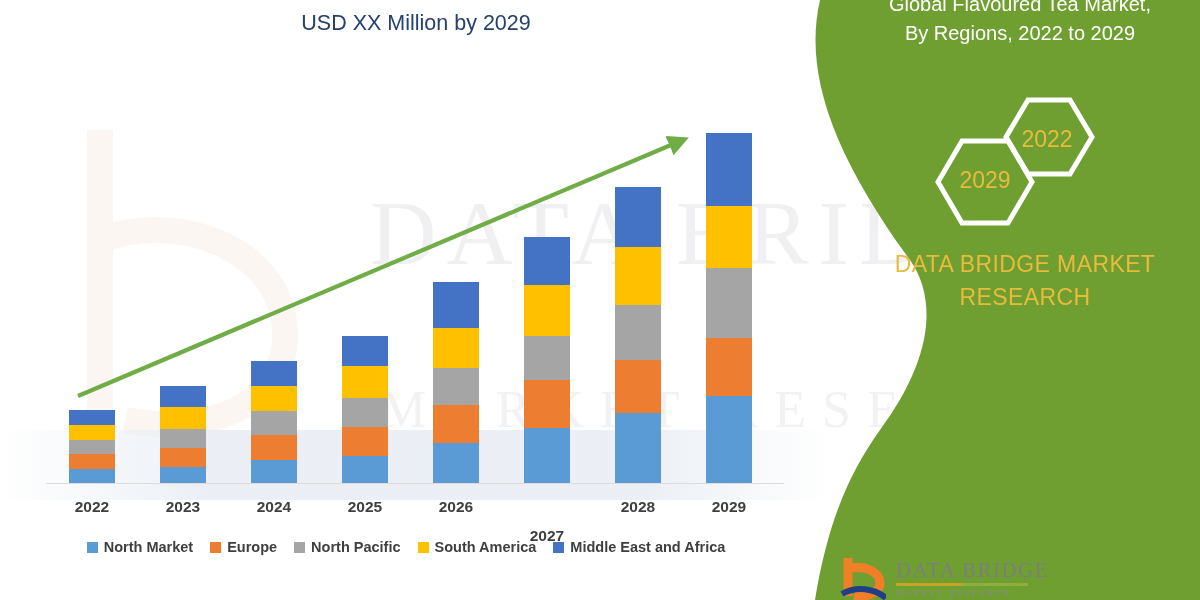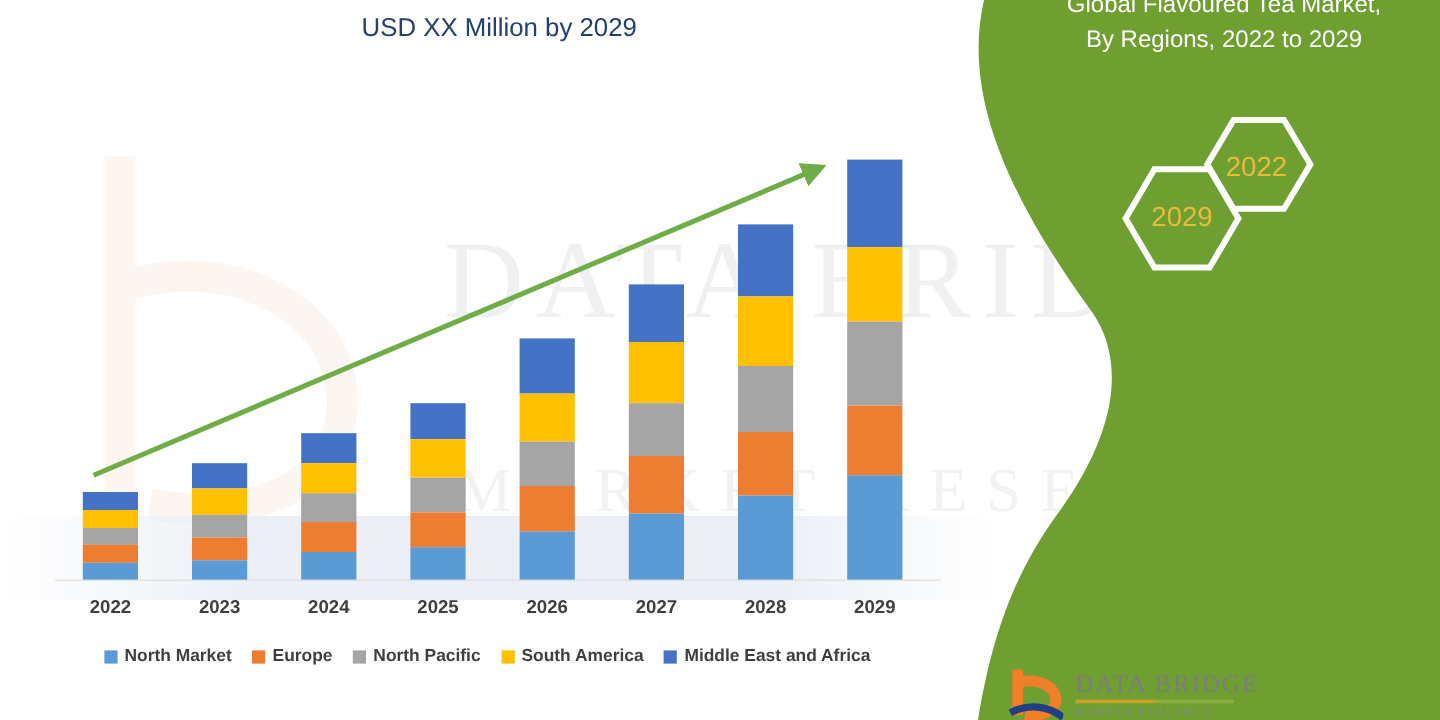--- a/index.html
+++ b/index.html
@@ -277,21 +277,21 @@
           <div class="seg" style="height: 58px; background: rgb(237, 125, 49);"></div>
           <div class="seg" style="height: 87px; background: rgb(91, 155, 213);"></div>
         </div>
       </div>
     <div id="xlabels">
         <div class="xlabel" style="left: 47px;">2022</div>
         <div class="xlabel" style="left: 138px;">2023</div>
         <div class="xlabel" style="left: 229px;">2024</div>
         <div class="xlabel" style="left: 320px;">2025</div>
         <div class="xlabel" style="left: 411px;">2026</div>
-        <div class="xlabel" style="left: 502px;">2027</div>
+        <div class="xlabel" style="left: 502px; margin-top: 29px;">2027</div>
         <div class="xlabel" style="left: 593px;">2028</div>
         <div class="xlabel" style="left: 684px;">2029</div>
       </div>
 
     <svg class="arrow" width="830" height="600">
       <defs>
         <marker id="ah" markerWidth="5" markerHeight="5" refX="2.2" refY="2.5" orient="auto" markerUnits="strokeWidth">
           <path d="M0,0 L5,2.5 L0,5 z" fill="#70ad47"></path>
         </marker>
       </defs>
@@ -333,20 +333,22 @@
   </div>
 
   <svg style="position:absolute;left:920px;top:95px;" width="200" height="145">
     <polygon points="108,5 150,5 172,42 150,79 108,79 86,42" fill="none" stroke="#ffffff" stroke-width="5"></polygon>
     <polygon points="42,46 88,46 112,87 88,128 42,128 18,87" fill="none" stroke="#ffffff" stroke-width="5"></polygon>
   </svg>
   <div class="hex-label hex-2022">2022</div>
   <div class="hex-label hex-2029">2029</div>
 
   <div class="panel-brand">
+    <div>DATA BRIDGE MARKET</div>
+    <div>RESEARCH</div>
   </div>
 
   <div class="logo-wrap">
     <svg width="46" height="44">
       <path d="M8 2 L8 40 M8 13 C 24 8, 40 16, 40 27 C 40 36, 28 42, 14 40" fill="none" stroke="#f07f28" stroke-width="9"></path>
       <path d="M2 38 C 16 30, 34 32, 46 42" fill="none" stroke="#1f3f87" stroke-width="6"></path>
     </svg>
     <div>
       <div class="logo-text">DATA BRIDGE</div>
       <div class="logo-rule"></div>

